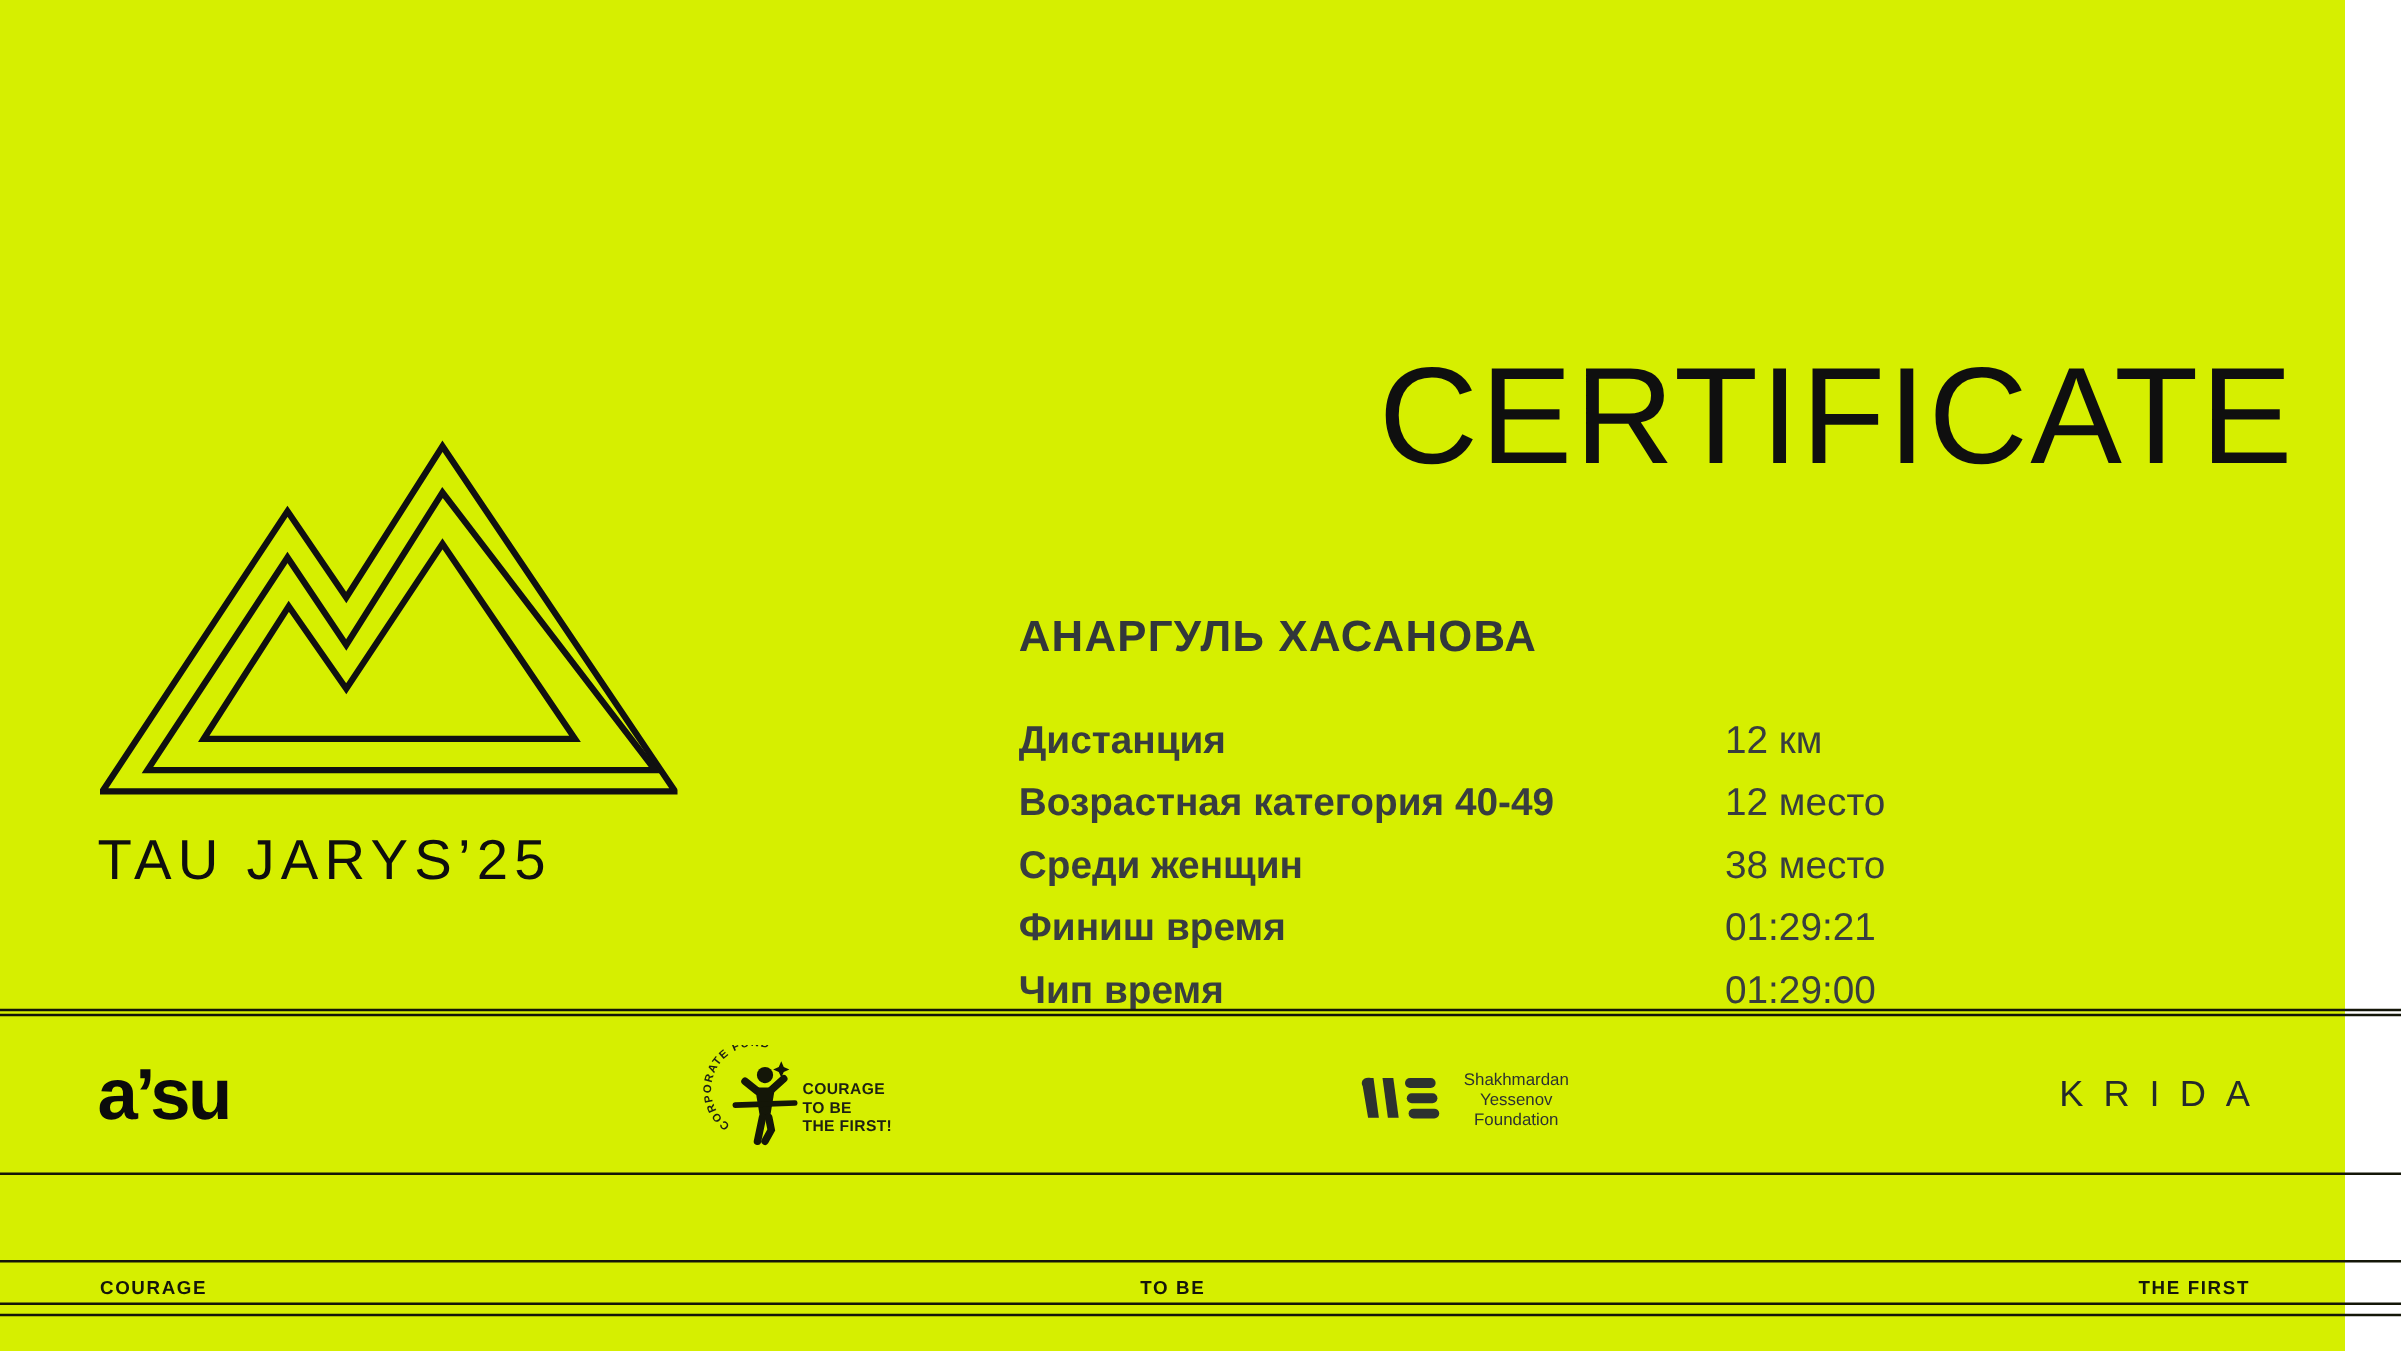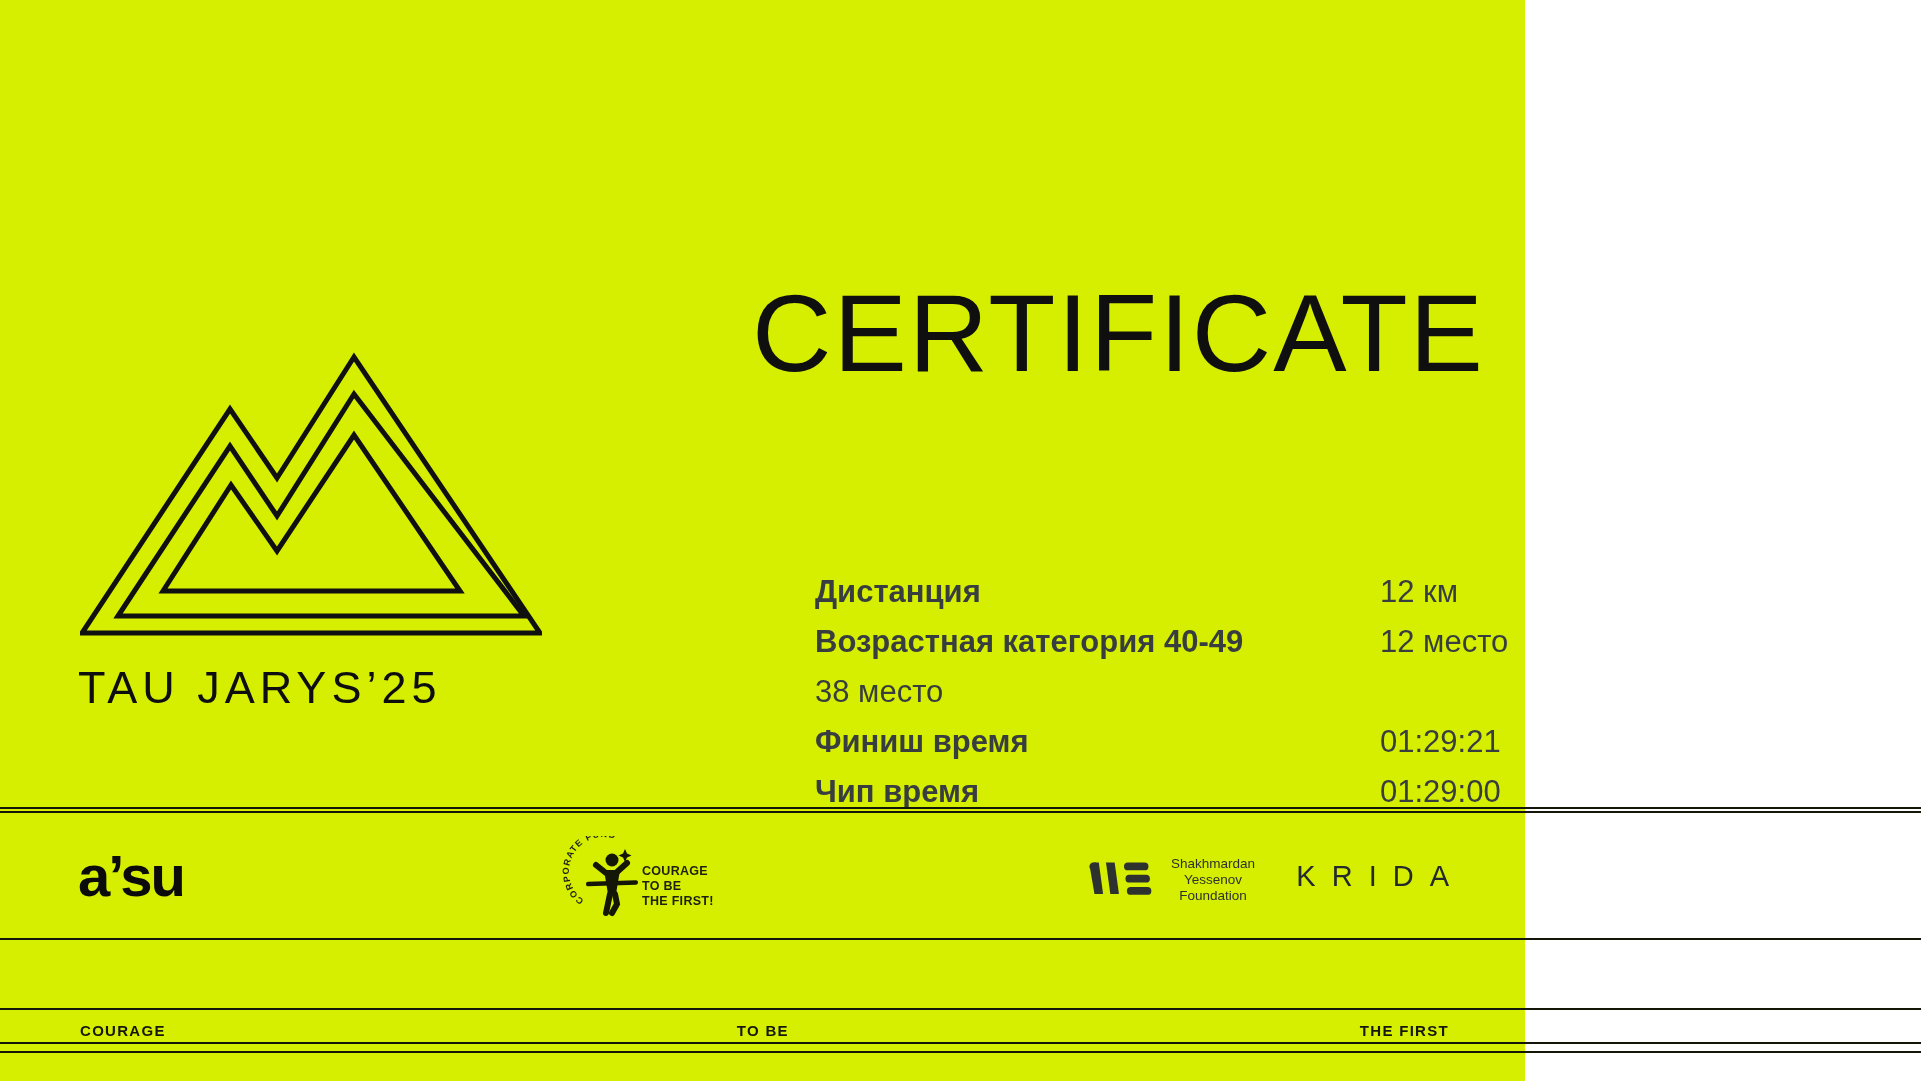--- a/index.html
+++ b/index.html
@@ -1,17 +1,17 @@
 <!DOCTYPE html>
 <html><head>
 <meta charset="utf-8">
 <style>
   html,body{margin:0;padding:0;overflow:hidden;}
   .stage{
-    position:relative;width:1525px;height:1081px;
+    position:relative;width:1876px;height:1081px;
     background:#D6EF00;
     font-family:"Liberation Sans", sans-serif;
     color:#121212;
   }
   .abs{position:absolute;}
 
   
   .title{
     top:278px;right:40px;
     font-size:110px;line-height:1;font-weight:400;
@@ -75,31 +75,33 @@
 
   <div class="abs title">CERTIFICATE</div>
 
   <svg class="abs mountain" viewBox="0 0 462 286" fill="none" xmlns="http://www.w3.org/2000/svg">
     <path d="M 2 281 L 150 57 L 197 126 L 274 5 L 460 281 Z" stroke="#101010" stroke-width="5"></path>
     <path d="M 38 264 L 150 94 L 197 164 L 274 42 L 444 264 Z" stroke="#101010" stroke-width="5"></path>
     <path d="M 83 239 L 151 133 L 197 199 L 274 83 L 380 239 Z" stroke="#101010" stroke-width="5"></path>
   </svg>
   <div class="abs brand-name">TAU JARYS’25</div>
 
+  <div class="abs recipient">АНАРГУЛЬ ХАСАНОВА</div>
 
   <div class="abs results">
       <div class="row">
         <span class="label">Дистанция</span>
         <span class="value">12 км</span>
       </div>
       <div class="row">
         <span class="label">Возрастная категория 40-49</span>
         <span class="value">12 место</span>
       </div>
       <div class="row">
+        <span class="label">Среди женщин</span>
         <span class="value">38 место</span>
       </div>
       <div class="row">
         <span class="label">Финиш время</span>
         <span class="value">01:29:21</span>
       </div>
       <div class="row">
         <span class="label">Чип время</span>
         <span class="value">01:29:00</span>
       </div>

